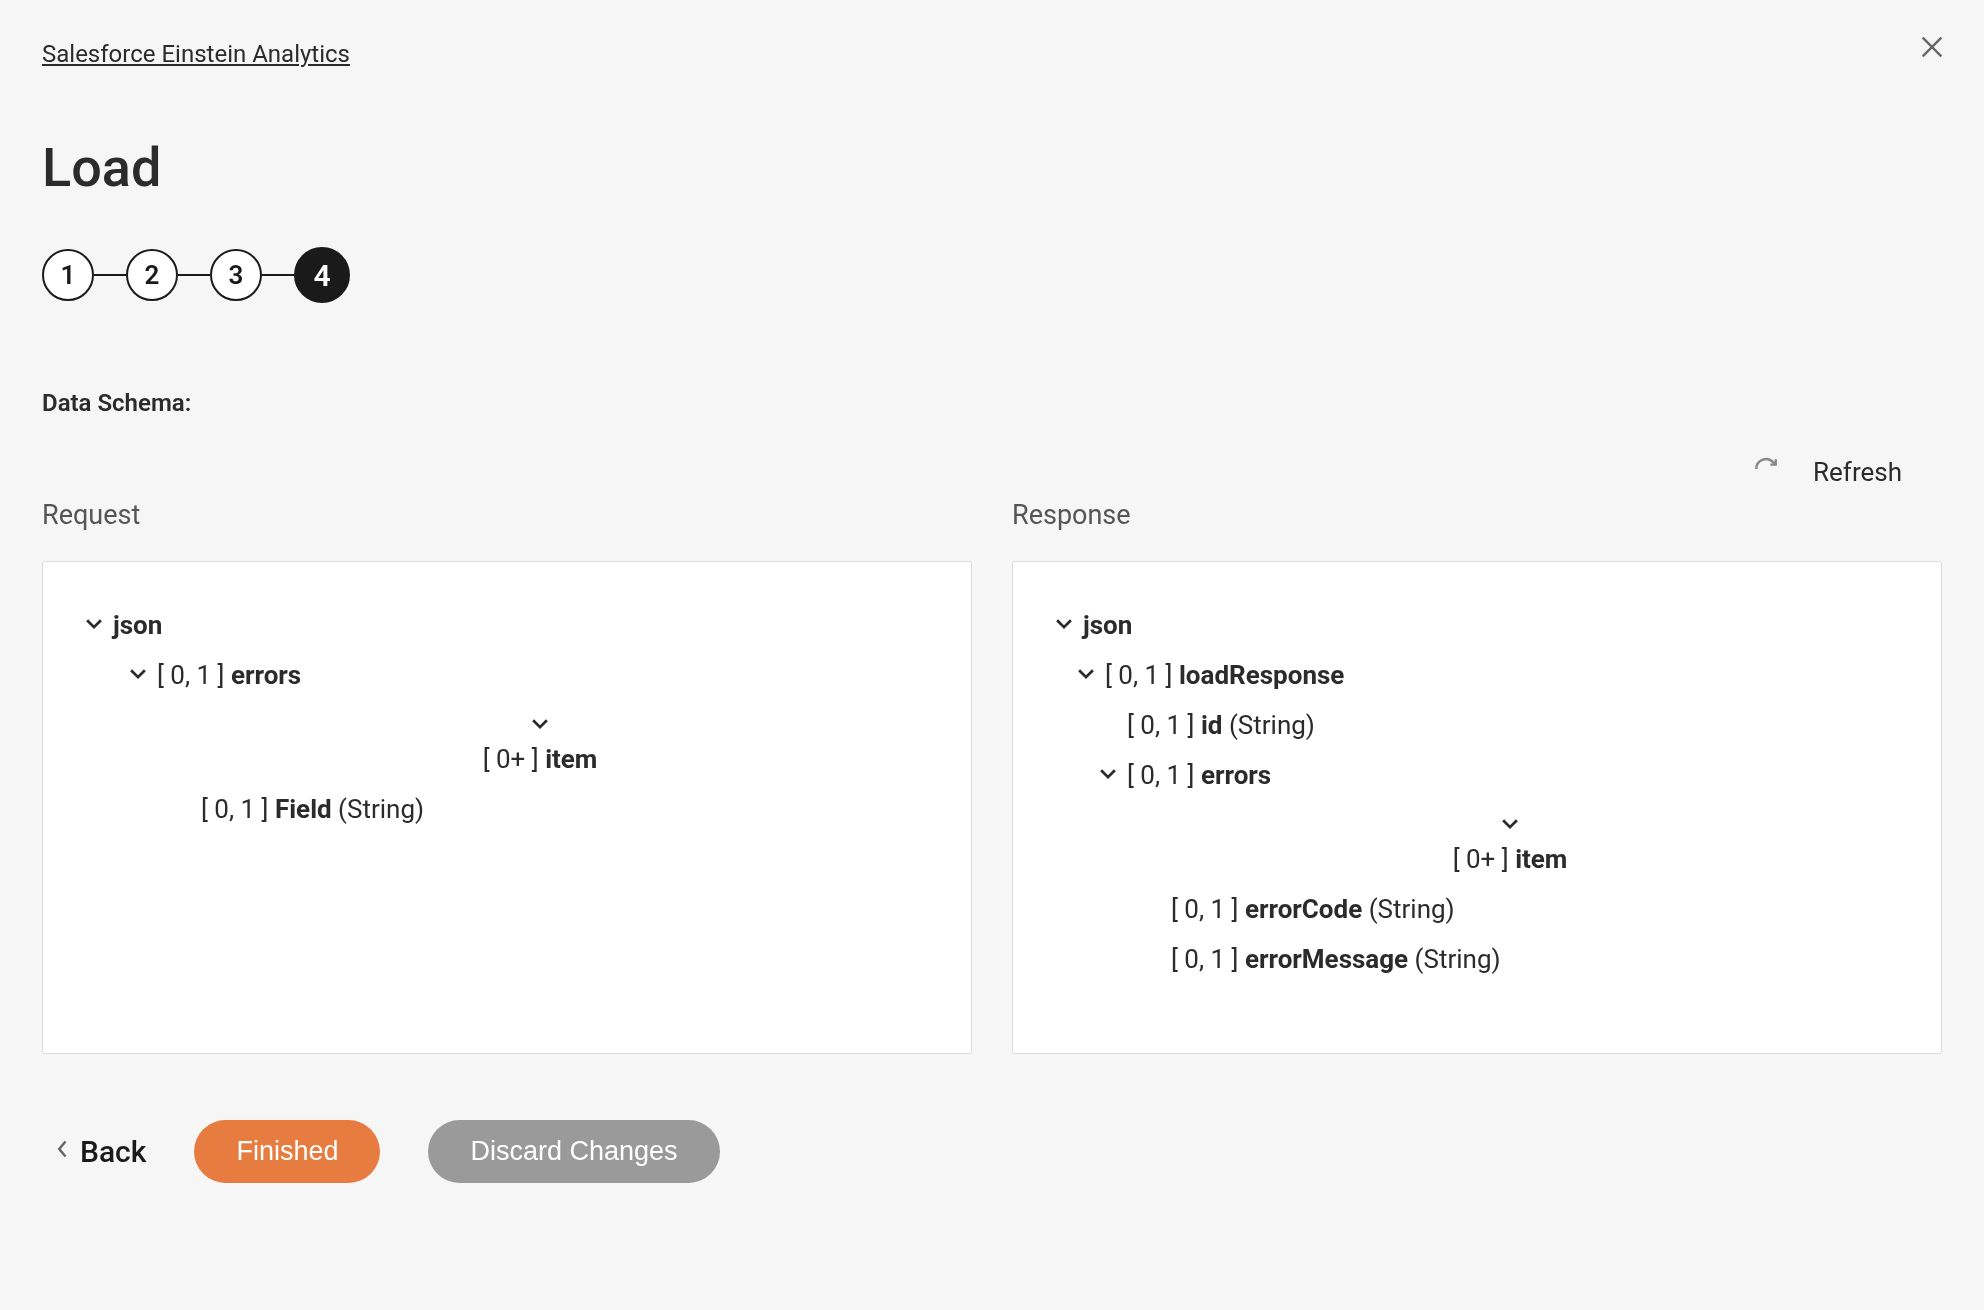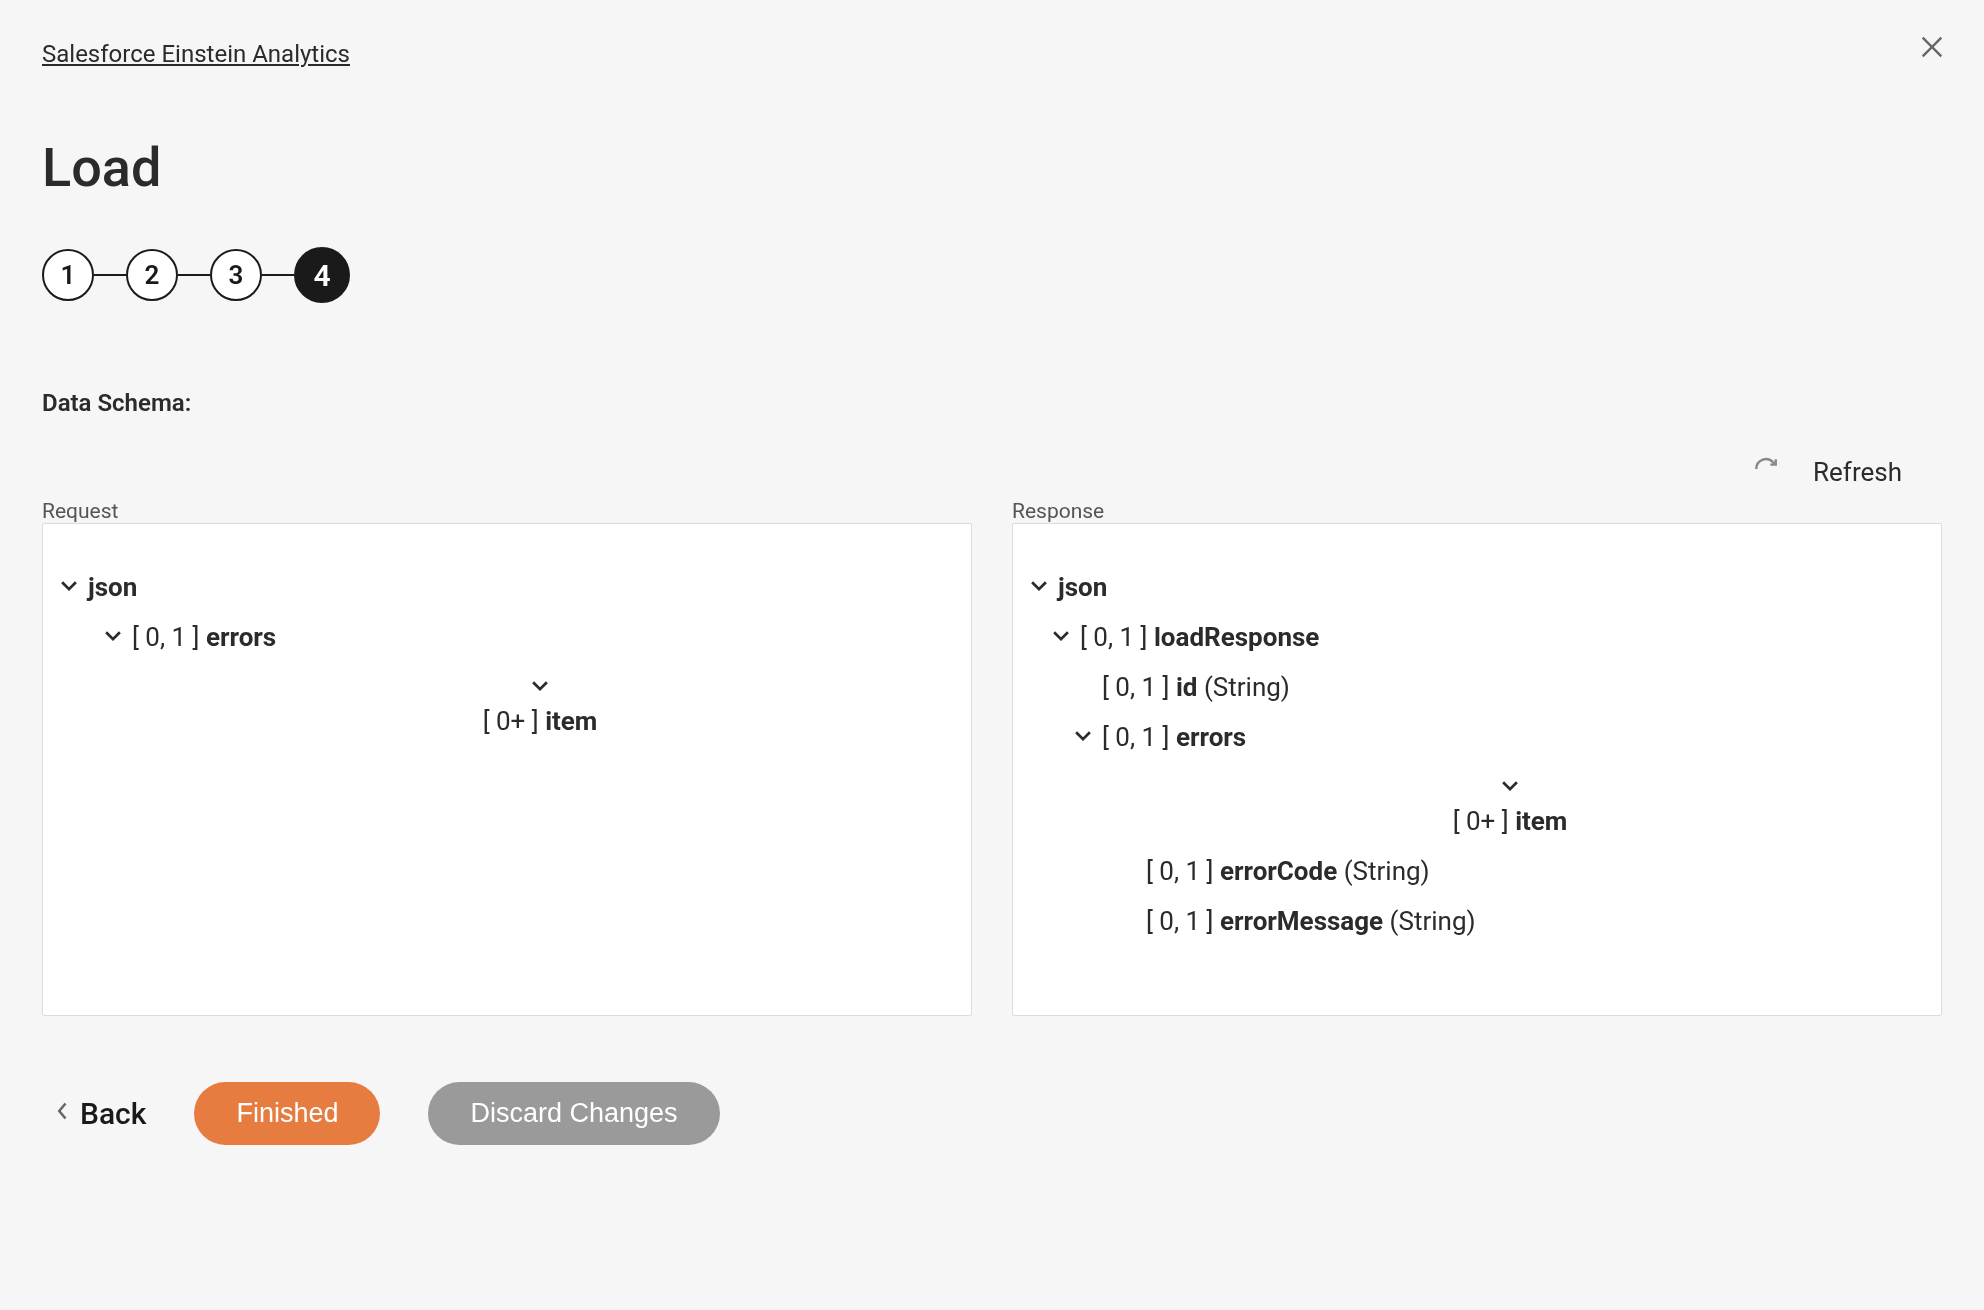--- a/index.html
+++ b/index.html
@@ -92,29 +92,30 @@
   }
   .columns {
     display: flex;
     gap: 40px;
     margin-top: 82px;
   }
   .col {
     flex: 1;
   }
   .col-header {
-    font-size: 21px;
+    font-size: 27px;
     color: #555;
     font-weight: 400;
+    margin-bottom: 30px;
   }
   .panel {
     background: #fff;
     border: 1px solid #dcdcdc;
     border-radius: 2px;
-    padding: 38px 15px;
+    padding: 38px 40px;
     height: 493px;
   }
   .tree-row {
     display: flex;
     align-items: center;
     gap: 8px;
     font-size: 26px;
     line-height: 1;
     padding: 12px 0;
     color: #2b2b2b;
@@ -226,20 +227,24 @@
             <span><svg class="chev" viewBox="0 0 16 16" fill="none" stroke="#2b2b2b" stroke-width="2">
                 <polyline points="3,6 8,11 13,6"></polyline>
               </svg></span>
             <span><span class="card-label">[ 0, 1 ] </span><span class="node-name">errors</span></span>
           </div>
           <div class="tree-row indent-3">
             <span><svg class="chev" viewBox="0 0 16 16" fill="none" stroke="#2b2b2b" stroke-width="2">
                 <polyline points="3,6 8,11 13,6"></polyline>
               </svg></span>
             <span><span class="card-label">[ 0+ ] </span><span class="node-name">item</span></span>
+          </div>
+          <div class="tree-row indent-4">
+            <span class="chev-placeholder"></span>
+            <span><span class="card-label">[ 0, 1 ] </span><span class="node-name">Field</span> <span class="node-type">(String)</span></span>
           </div>
         </div>
     </div>
     <div class="col">
       <div class="col-header">Response</div>
       <div class="panel" id="response-panel">
           <div class="tree-row indent-0">
             <span><svg class="chev" viewBox="0 0 16 16" fill="none" stroke="#2b2b2b" stroke-width="2">
                 <polyline points="3,6 8,11 13,6"></polyline>
               </svg></span>

